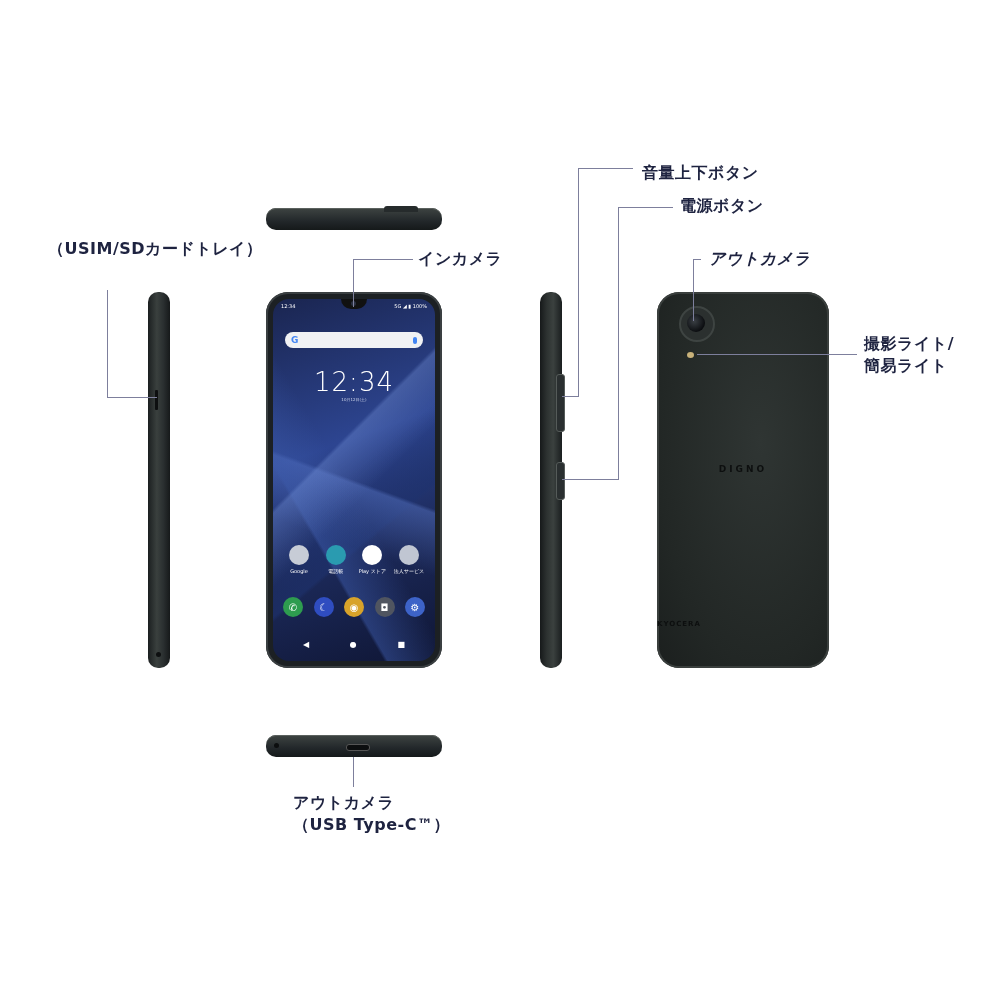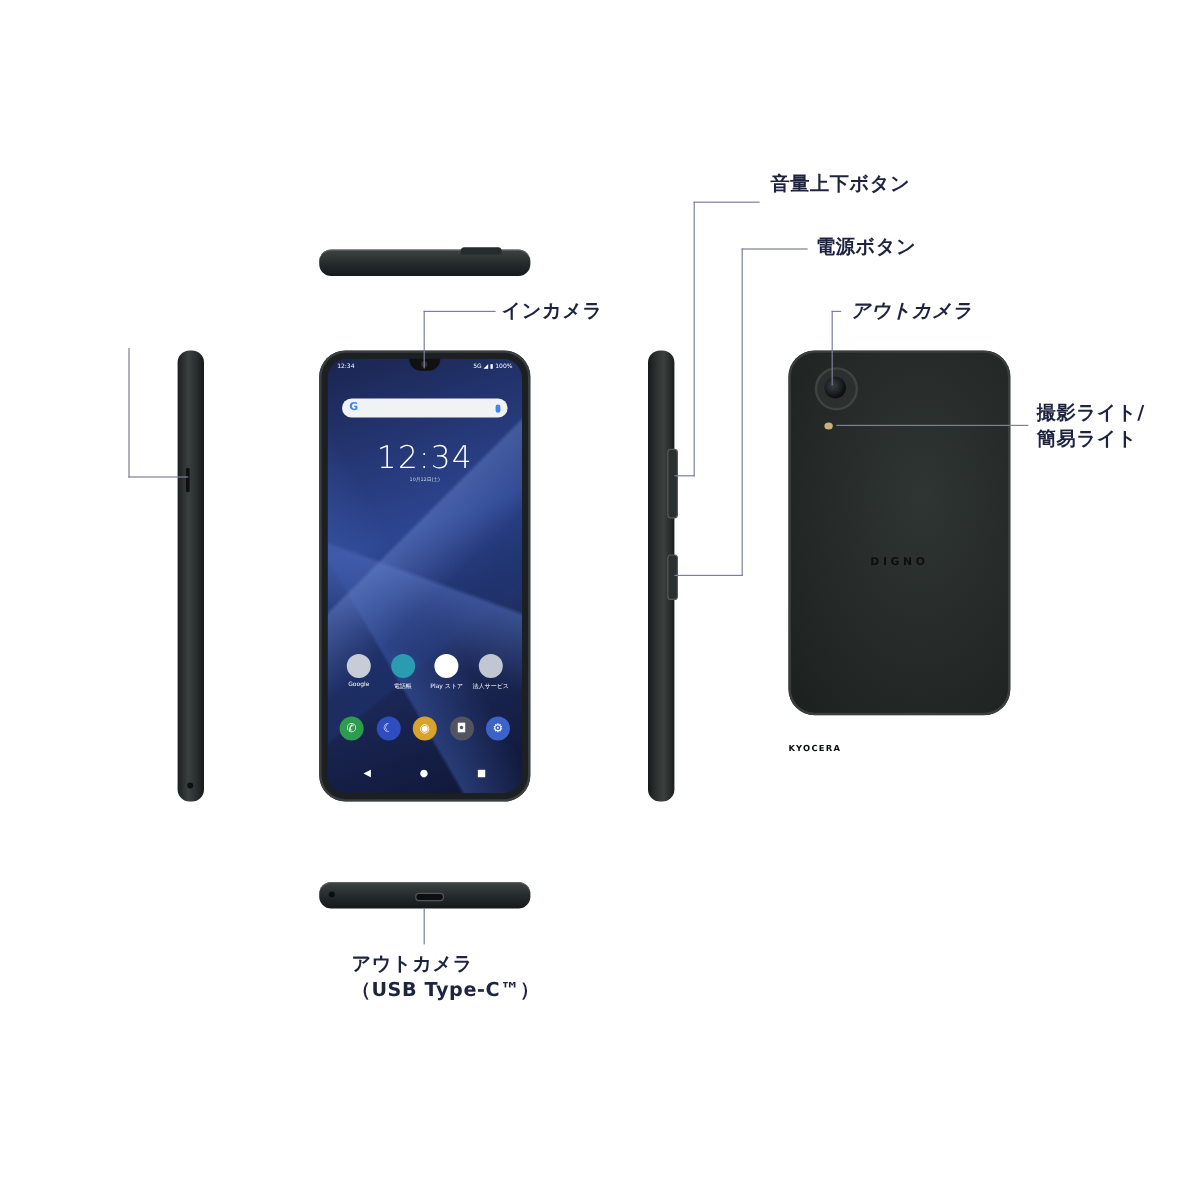--- a/index.html
+++ b/index.html
@@ -39,21 +39,21 @@
   .clock{position:absolute;left:0;right:0;top:68px;text-align:center;color:#fff;font-size:26px;font-weight:300;letter-spacing:1px;}
   .date{position:absolute;left:0;right:0;top:98px;text-align:center;color:#cfd6ea;font-size:4px;}
   .apps{position:absolute;left:8px;right:8px;top:246px;display:flex;justify-content:space-between;}
   .app{width:36px;display:flex;flex-direction:column;align-items:center;}
   .app .ic{width:20px;height:20px;border-radius:50%;}
   .app .nm{font-size:5px;color:#fff;margin-top:3px;white-space:nowrap;}
   .dock{position:absolute;left:10px;right:10px;top:298px;display:flex;justify-content:space-between;}
   .dock .ic{width:20px;height:20px;border-radius:50%;display:flex;align-items:center;justify-content:center;color:#fff;font-size:10px;}
   .navbar{position:absolute;left:30px;right:30px;bottom:12px;display:flex;justify-content:space-between;color:#fff;font-size:8px;}
   
-  .back{left:657px;top:292px;width:172px;height:304px;border-radius:22px;background:radial-gradient(ellipse at 60% 40%,#2f3533,#222725 70%,#1b1f1e);box-shadow:0 0 0 2px #3a3f3d inset;padding-left:13px;}
+  .back{left:657px;top:292px;width:172px;height:376px;border-radius:22px;background:radial-gradient(ellipse at 60% 40%,#2f3533,#222725 70%,#1b1f1e);box-shadow:0 0 0 2px #3a3f3d inset;}
   .back .lens-ring{position:absolute;left:22px;top:14px;width:32px;height:32px;border-radius:50%;background:#2b302f;border:2px solid #3e4442;}
   .back .lens{position:absolute;left:30px;top:22px;width:18px;height:18px;border-radius:50%;background:radial-gradient(circle at 40% 40%,#3a3f44,#0b0d10 70%);}
   .back .flash{position:absolute;left:30px;top:60px;width:7px;height:6px;border-radius:50%;background:#c9b27a;}
   .back .brand{position:absolute;left:0;right:0;top:172px;text-align:center;color:#0d0f0f;font-size:9px;letter-spacing:3px;font-weight:bold;}
   .back .maker{position:absolute;left:0;right:0;top:328px;color:#0d0f0f;font-size:7px;letter-spacing:1px;font-weight:bold;}
 </style>
 </head>
 <body>
 
 <div class="abs top-view">
@@ -146,23 +146,24 @@
 <div class="line" style="left:562px;top:479px;width:57px;height:1px;"></div>
 
 <div class="line" style="left:693px;top:259px;width:8px;height:1px;"></div>
 <div class="line" style="left:693px;top:259px;width:1px;height:62px;"></div>
 
 <div class="line" style="left:697px;top:354px;width:160px;height:1px;"></div>
 
 <div class="line" style="left:353px;top:757px;width:1px;height:30px;"></div>
 
 <div class="label" style="left:48px;top:238px;">
+  <div>（USIM/SDカードトレイ）</div>
 </div>
 <div class="label" style="left:418px;top:248px;">インカメラ</div>
-<div class="label" style="left:642px;top:142px;">音量上下ボタン</div>
+<div class="label" style="left:642px;top:162px;">音量上下ボタン</div>
 <div class="label" style="left:680px;top:196px;font-family:Liberation Mono, monospace;">電源ボタン</div>
 <div class="label" style="left:709px;top:248px;font-style:italic;">アウトカメラ</div>
 <div class="label" style="left:864px;top:333px;">
   <div>撮影ライト/</div>
   <div>簡易ライト</div>
 </div>
 <div class="label" style="left:293px;top:792px;">
   <div>アウトカメラ</div>
   <div>（USB Type-C™）</div>
 </div>

